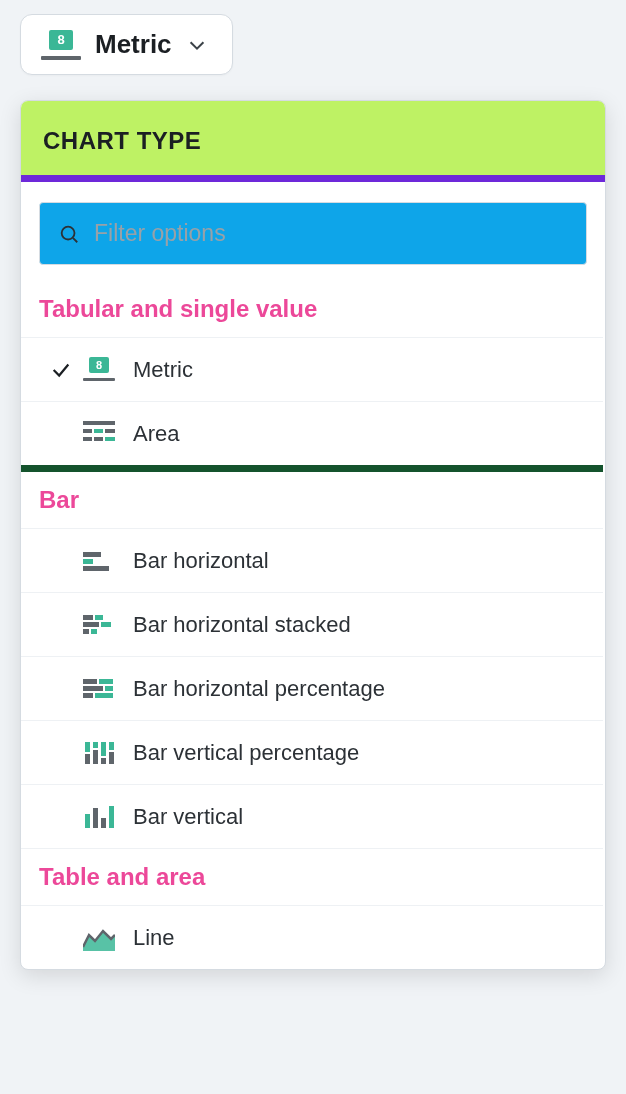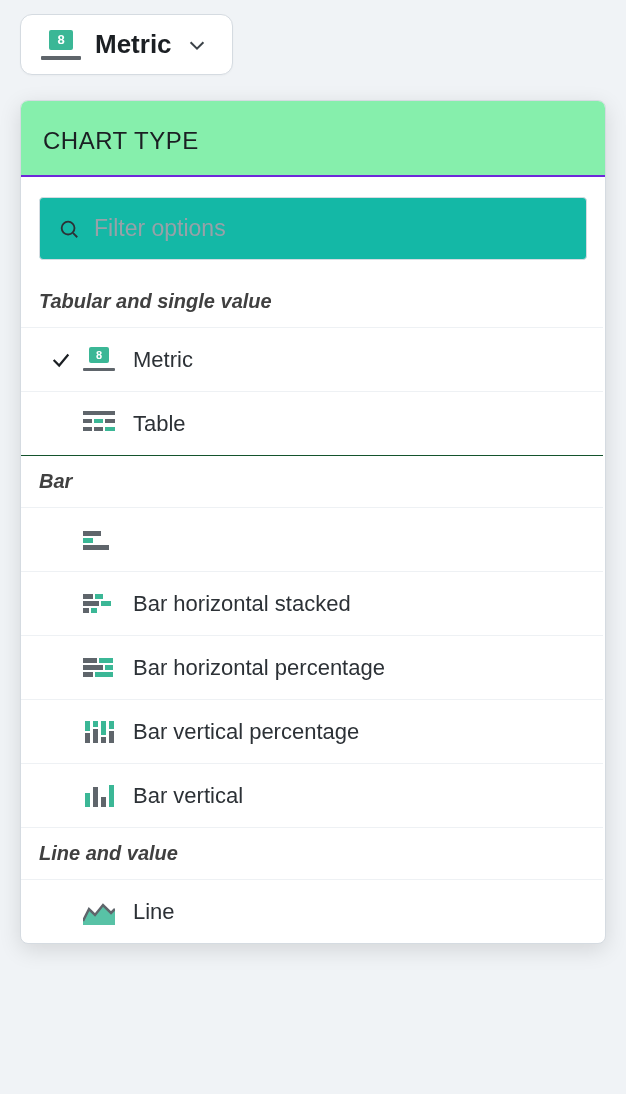--- a/index.html
+++ b/index.html
@@ -62,60 +62,59 @@
     content: "";
     position: absolute;
     top: -10px; left: 120px;
     width: 18px; height: 18px;
     background: #fff;
     border-left: 1px solid #d5dbe1;
     border-top: 1px solid #d5dbe1;
     transform: rotate(45deg);
   }
   .panel-title {
-    font-size: 24px; font-weight: 400;
+    font-size: 24px; font-weight: 700;
     letter-spacing: 0.5px;
     padding: 26px 22px 20px;
-    border-bottom: 2px solid #6d28d9;
-    background: #86efac;
+    border-bottom: 7px solid #6d28d9;
+    background: #bef264;
     position: relative;
   }
 
   
   .search-wrap { padding: 20px 18px 16px; }
   .search {
     display: flex; align-items: center; gap: 12px;
     border: 1px solid #d5dbe1;
     border-radius: 4px;
     padding: 16px 18px;
-    background: #14b8a6;
+    background: #0ea5e9;
   }
   .search input {
     flex: 1; border: none; outline: none;
     font-size: 23px; color: #2c3136;
     background: transparent;
   }
   .search input::placeholder { color: #98a1a8; }
   .search svg { width: 22px; height: 22px; stroke: #2c3136; fill: none; stroke-width: 2; }
 
   
   .scroll {
     max-height: 770px;
     overflow-y: auto;
     padding-right: 2px;
   }
   .scroll::-webkit-scrollbar { width: 10px; }
   .scroll::-webkit-scrollbar-thumb { background: #cfd6dc; border-radius: 5px; }
   .scroll::-webkit-scrollbar-track { background: transparent; }
 
   .group-header {
-    font-size: 20px; font-weight: 800;
+    font-size: 24px; font-weight: 800;
     padding: 14px 18px 14px;
-    color: #404040;
-    font-style: italic;
+    color: #ec4899;
   }
 
   .opt {
     display: flex; align-items: center;
     height: 64px;
     padding: 0 18px 0 18px;
     border-top: 1px solid #eef1f4;
     font-size: 22px;
     color: #2c3136;
     cursor: pointer;
@@ -204,34 +203,35 @@
         <svg viewBox="0 0 32 26">
           <rect x="0" y="0" width="32" height="4" class="cg"></rect>
           <rect x="0" y="8" width="9" height="4" class="cg"></rect>
           <rect x="11" y="8" width="9" height="4" class="ca"></rect>
           <rect x="22" y="8" width="10" height="4" class="cg"></rect>
           <rect x="0" y="16" width="9" height="4" class="cg"></rect>
           <rect x="11" y="16" width="9" height="4" class="cg"></rect>
           <rect x="22" y="16" width="10" height="4" class="ca"></rect>
         </svg>
       </span>
-      <span>Table</span>
-    </div>
-
-    <div class="group-header" style="border-top:1px solid #14532d">Bar</div>
+      <span>Area</span>
+    </div>
+
+    <div class="group-header" style="border-top:7px solid #14532d">Bar</div>
 
     <div class="opt">
       <span class="checkslot"></span>
       <span class="iconslot">
         <svg viewBox="0 0 32 26">
           <rect x="0" y="4" width="18" height="5" class="cg"></rect>
           <rect x="0" y="11" width="10" height="5" class="ca"></rect>
           <rect x="0" y="18" width="26" height="5" class="cg"></rect>
         </svg>
       </span>
+      <span>Bar horizontal</span>
     </div>
 
     <div class="opt">
       <span class="checkslot"></span>
       <span class="iconslot">
         <svg viewBox="0 0 32 26">
           <rect x="0" y="3" width="10" height="5" class="cg"></rect>
             <rect x="12" y="3" width="8" height="5" class="ca"></rect>
           <rect x="0" y="10" width="16" height="5" class="cg"></rect>
             <rect x="18" y="10" width="10" height="5" class="ca"></rect>
@@ -281,21 +281,21 @@
           <rect x="2" y="10" width="5" height="14" class="ca"></rect>
           <rect x="10" y="4" width="5" height="20" class="cg"></rect>
           <rect x="18" y="14" width="5" height="10" class="cg"></rect>
           <rect x="26" y="2" width="5" height="22" class="ca"></rect>
         </svg>
       </span>
       <span>Bar vertical</span>
     </div>
 
 
-    <div class="group-header" style="border-top:1px solid #eef1f4">Line and value</div>
+    <div class="group-header" style="border-top:1px solid #eef1f4">Table and area</div>
 
     <div class="opt">
       <span class="checkslot"></span>
       <span class="iconslot">
         <svg viewBox="0 0 32 26">
           <path d="M0 22 L6 10 L12 16 L20 6 L28 14 L32 10 L32 26 L0 26 Z" class="ca" opacity="0.85"></path>
           <path d="M0 22 L6 10 L12 16 L20 6 L28 14 L32 10" fill="none" class="sg" stroke-width="2.5"></path>
         </svg>
       </span>
       <span>Line</span>

